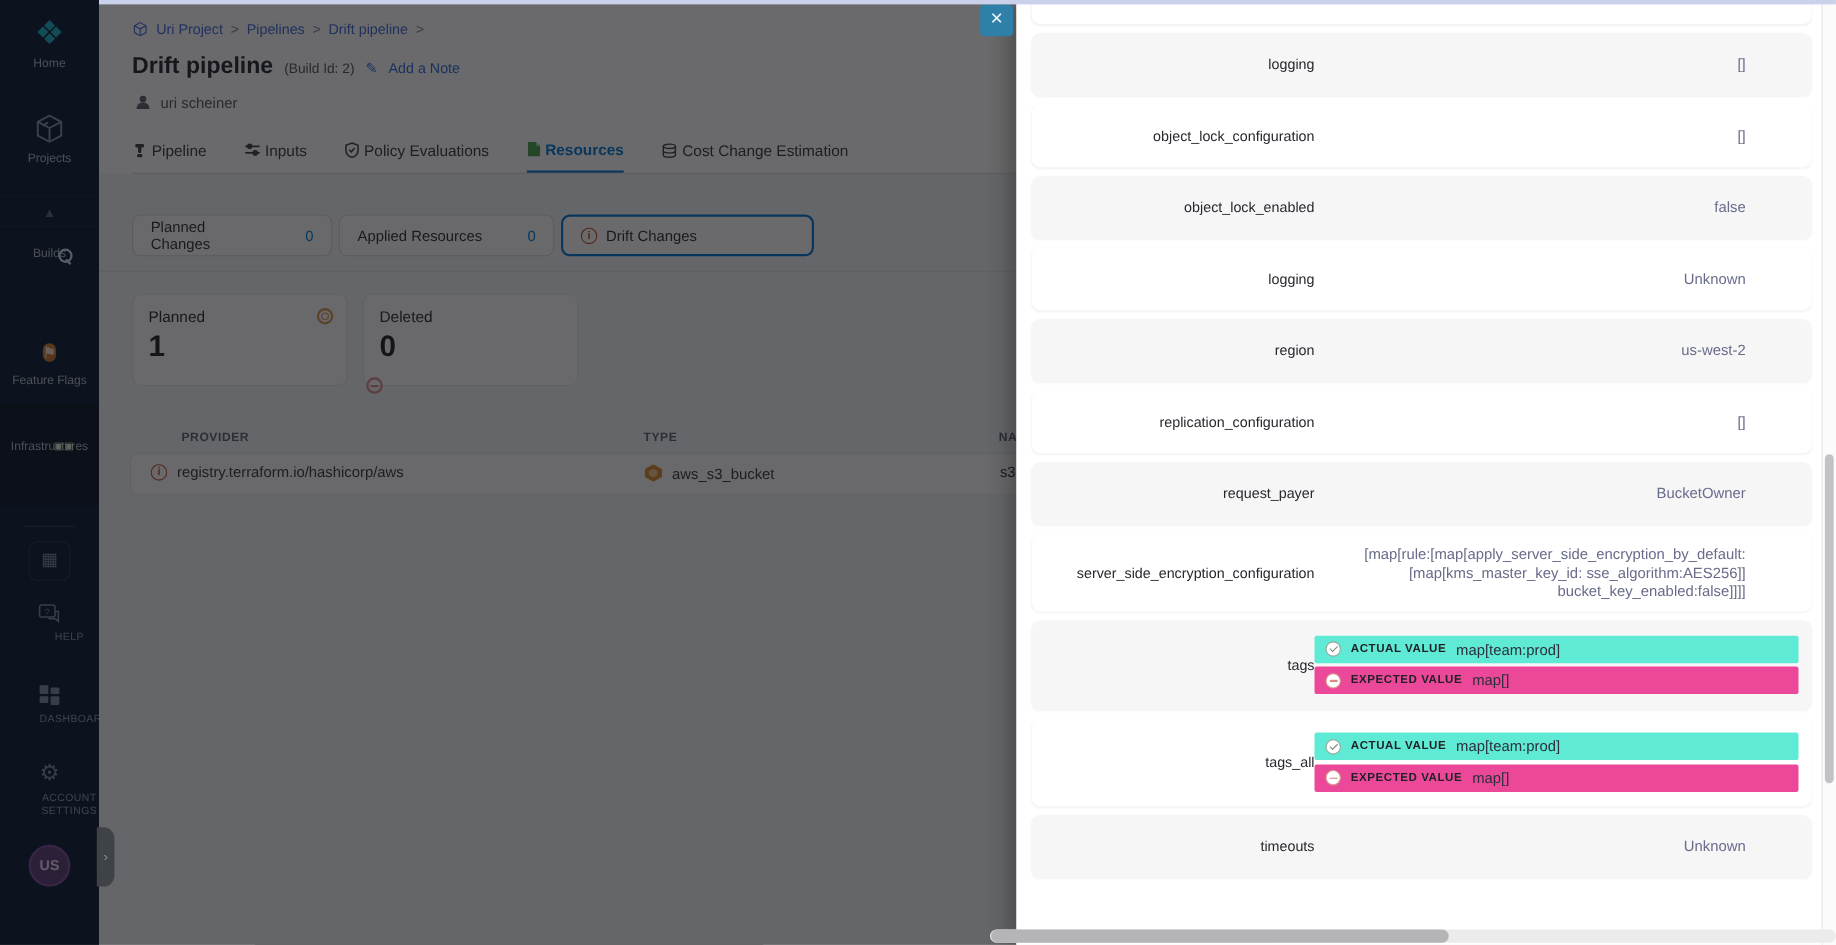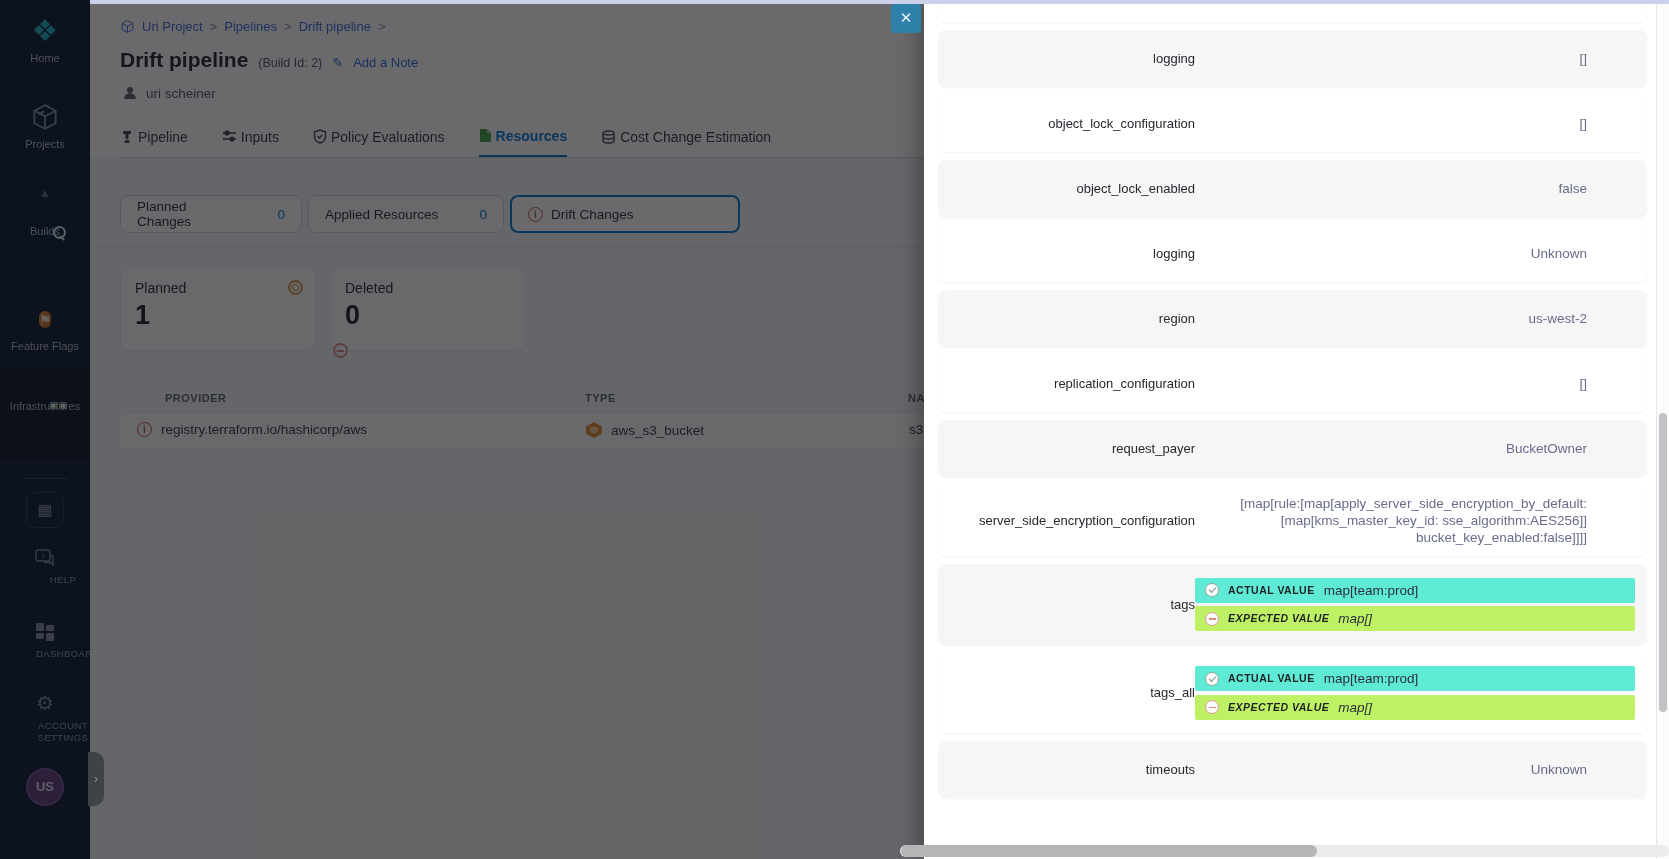--- a/index.html
+++ b/index.html
@@ -75,21 +75,21 @@
   
   .drawer { position:absolute; left:924px; top:0; width:745px; height:859px; background:#fff; z-index:10; box-shadow:-8px 0 18px rgba(0,0,0,.25); }
   .close-btn { position:absolute; left:-33px; top:4px; width:30px; height:29px; background:#2e80a9; border-radius:4px; color:#e8f1f6; font-size:15px; font-weight:bold; text-align:center; line-height:28px; }
   .rows { position:absolute; left:14px; top:0; width:709px;text-align:right; }
   .row-cut { height:22px; background:#fff; border-radius:0 0 8px 8px; box-shadow:0 1px 2px rgba(0,0,0,.06); margin-bottom:8px; }
   .d-row { display:grid; grid-template-columns:239px 1fr; align-items:center; min-height:57px; border-radius:8px; padding:10px 14px 10px 18px; margin-bottom:8px; box-shadow:0 1px 2px rgba(0,0,0,.05); }
   .d-row.gray { background:#f6f6f7; } .d-row.white { background:#fff; }
   .d-key { font-size:13px; color:#26282e; }
   .d-val { font-size:13.5px; color:#686c8a; max-width:392px; line-height:17px; }
   .banner { width:440px; height:25px; display:flex; align-items:center; gap:9px; padding:0 10px; margin:3.5px 0; border-radius:2px; }
-  .banner.green { background:#5eead4; } .banner.pink { background:#bef264;font-style:italic; }
+  .banner.green { background:#5eead4; } .banner.pink { background:#ec4899; }
   .b-ic { width:14px; height:14px; border-radius:50%; background:#fff; flex:0 0 auto; position:relative; }
   .b-ic.ok { border:1px solid #97a89a; } .b-ic.no { border:1px solid #dc9a94; }
   .b-ic.ok::after { content:""; position:absolute; left:3px; top:3.2px; width:6px; height:3px; border-left:1.6px solid #7c8f80; border-bottom:1.6px solid #7c8f80; transform:rotate(-45deg); }
   .b-ic.no::after { content:""; position:absolute; left:3px; top:5.5px; width:7px; height:1.8px; background:#d98980; }
   .b-lbl { font-size:10.5px; font-weight:bold; letter-spacing:.5px; color:#1e2026; }
   .b-val { font-size:13.5px; color:#2c2f3c; }
 
   
   .top-strip { position:absolute; left:90px; top:0; width:1579px; height:4px; background:#c9d2ea; z-index:40; }
   .vsb-track { position:absolute; right:0; top:0; width:13px; height:859px; background:#fbfbfb; border-left:1px solid #e6e6e6; z-index:30; }

